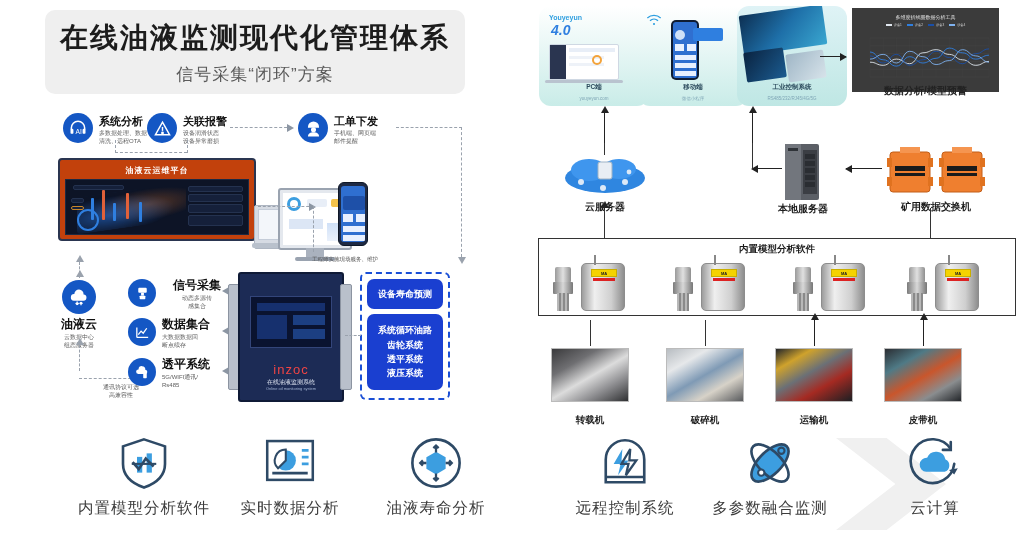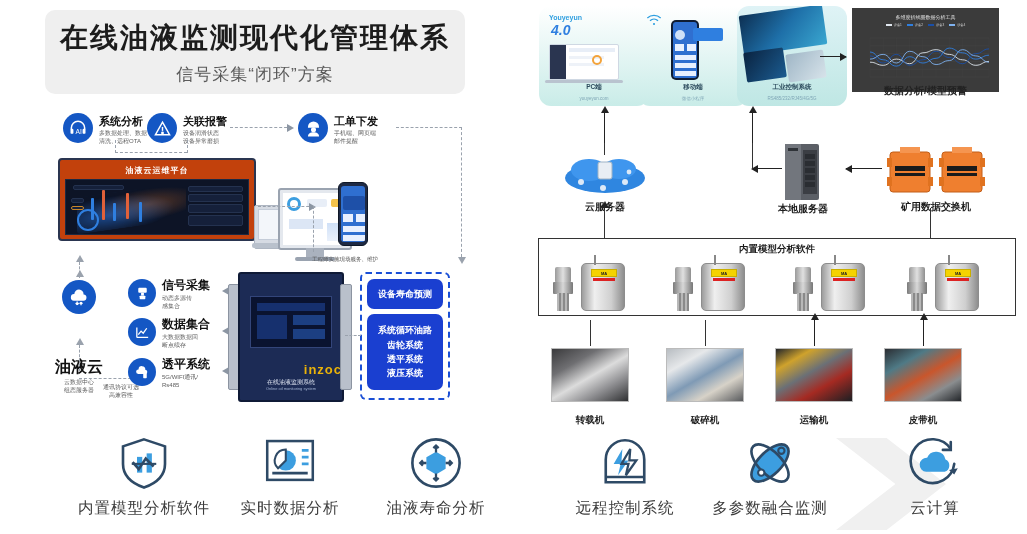--- a/index.html
+++ b/index.html
@@ -66,21 +66,21 @@
     background:#1e2a44; border-radius:6px; border:1px solid #0e1726;}
   .phone .scr { position:absolute; inset:3px 2px; background:#2f6fd0; border-radius:3px; overflow:hidden;}
 
   .engineer-note { position:absolute; left:312px; top:256px; font-size:5.5px; color:#555; white-space:nowrap;}
 
   
   .devbox { position:absolute; left:238px; top:272px; width:106px; height:130px;
     background:#1c2b55; border:2px solid #0f1a36; border-radius:3px;}
   .dev-screen { position:absolute; left:10px; top:22px; right:10px; height:52px;
     background:#0a1330; border:1px solid #33457a;}
-  .dev-brand { position:absolute; left:0; right:0; top:88px; text-align:right; color:#eab308; font-size:13px; font-weight:bold; letter-spacing:1px;}
+  .dev-brand { position:absolute; left:0; right:0; top:88px; text-align:center; color:#ef4444; font-size:13px; font-weight:normal; letter-spacing:1px;}
   .dev-cn { position:absolute; left:0; right:0; top:104px; text-align:center; color:#dde3f0; font-size:6px;}
   .dev-en { position:absolute; left:0; right:0; top:112px; text-align:center; color:#9fb0d0; font-size:4px;}
   .dev-side { position:absolute; width:12px; background:#b9c0cb; border:1px solid #8c94a1; border-radius:2px;}
 
   
   .bluebox { position:absolute; left:360px; top:272px; width:90px; height:128px;
     border:2px dashed #1a4fd6; border-radius:6px; padding:5px;}
   .bb-card { background:#1a3fd0; color:#fff; border-radius:7px; text-align:center;
     font-size:9px; font-weight:bold; display:flex; align-items:center; justify-content:center;}
   .bb-card.top { height:30px; }
@@ -260,21 +260,21 @@
   <div class="dash-v" style="left:313px; top:206px; height:46px;"></div>
 
   <div class="circ" style="left:62px; top:280px; width:34px; height:34px;">
     <svg width="22" height="22" viewBox="0 0 24 24" fill="#fff">
       <path d="M6.5 16a3.6 3.6 0 0 1 .4-7.2A5 5 0 0 1 17 9.2a3.4 3.4 0 0 1-.5 6.8z"></path>
       <path d="M10 17v3.4M10 20.4l-1.6-1.8M10 20.4l1.6-1.8" stroke="#fff" stroke-width="1.4" fill="none"></path>
       <path d="M14.2 21v-3.4M14.2 17.6l-1.6 1.8M14.2 17.6l1.6 1.8" stroke="#fff" stroke-width="1.4" fill="none"></path>
     </svg>
   </div>
   <div style="position:absolute; left:48px; top:318px; width:62px; text-align:center;">
-    <div class="lbl-h" style="font-size:16px;margin-top:40px;">油液云</div>
+    <div class="lbl-h" style="font-size:12px;">油液云</div>
     <div class="lbl-s">云数据中心</div>
     <div class="lbl-s" style="margin-top:0">组态服务器</div>
   </div>
   <div class="dash-arrow-u" style="left:79px; top:277px; height:0;"></div>
   <div class="dash-v" style="left:79px; top:277px; height:0px;"></div>
   <div class="dash-arrow-u" style="left:79px; top:262px; height:16px;"></div>
   <div class="dash-arrow-u" style="left:79px; top:345px; height:26px;"></div>
   <div class="dash-h" style="left:79px; top:378px; width:62px;"></div>
   <div class="dash-v" style="left:141px; top:372px; height:7px;"></div>
   <div style="position:absolute; left:88px; top:381px; text-align:center; width:66px;">
@@ -282,21 +282,21 @@
     <div class="lbl-s" style="margin-top:0">高兼容性</div>
   </div>
 
   <div class="circ" style="left:128px; top:279px; width:28px; height:28px;">
     <svg width="17" height="17" viewBox="0 0 24 24" fill="#fff">
       <rect x="6" y="4" width="12" height="7" rx="1.5"></rect>
         <rect x="10" y="11" width="4" height="4"></rect>
       <rect x="8" y="15" width="8" height="5" rx="1"></rect>
     </svg>
   </div>
-  <div style="position:absolute; left:162px; top:279px;">
+  <div style="position:absolute; left:173px; top:279px;text-align:center;">
     <div class="lbl-h" style="font-size:12px;">信号采集</div>
     <div class="lbl-s">动态多源传</div>
     <div class="lbl-s" style="margin-top:0">感集合</div>
   </div>
 
   <div class="circ" style="left:128px; top:318px; width:28px; height:28px;">
     <svg width="17" height="17" viewBox="0 0 24 24" fill="none" stroke="#fff" stroke-width="1.8">
       <path d="M4 19V5M4 19h16"></path>
         <path d="M6 15l4-5 3 3 5-7" stroke="#fff"></path>
     </svg>

